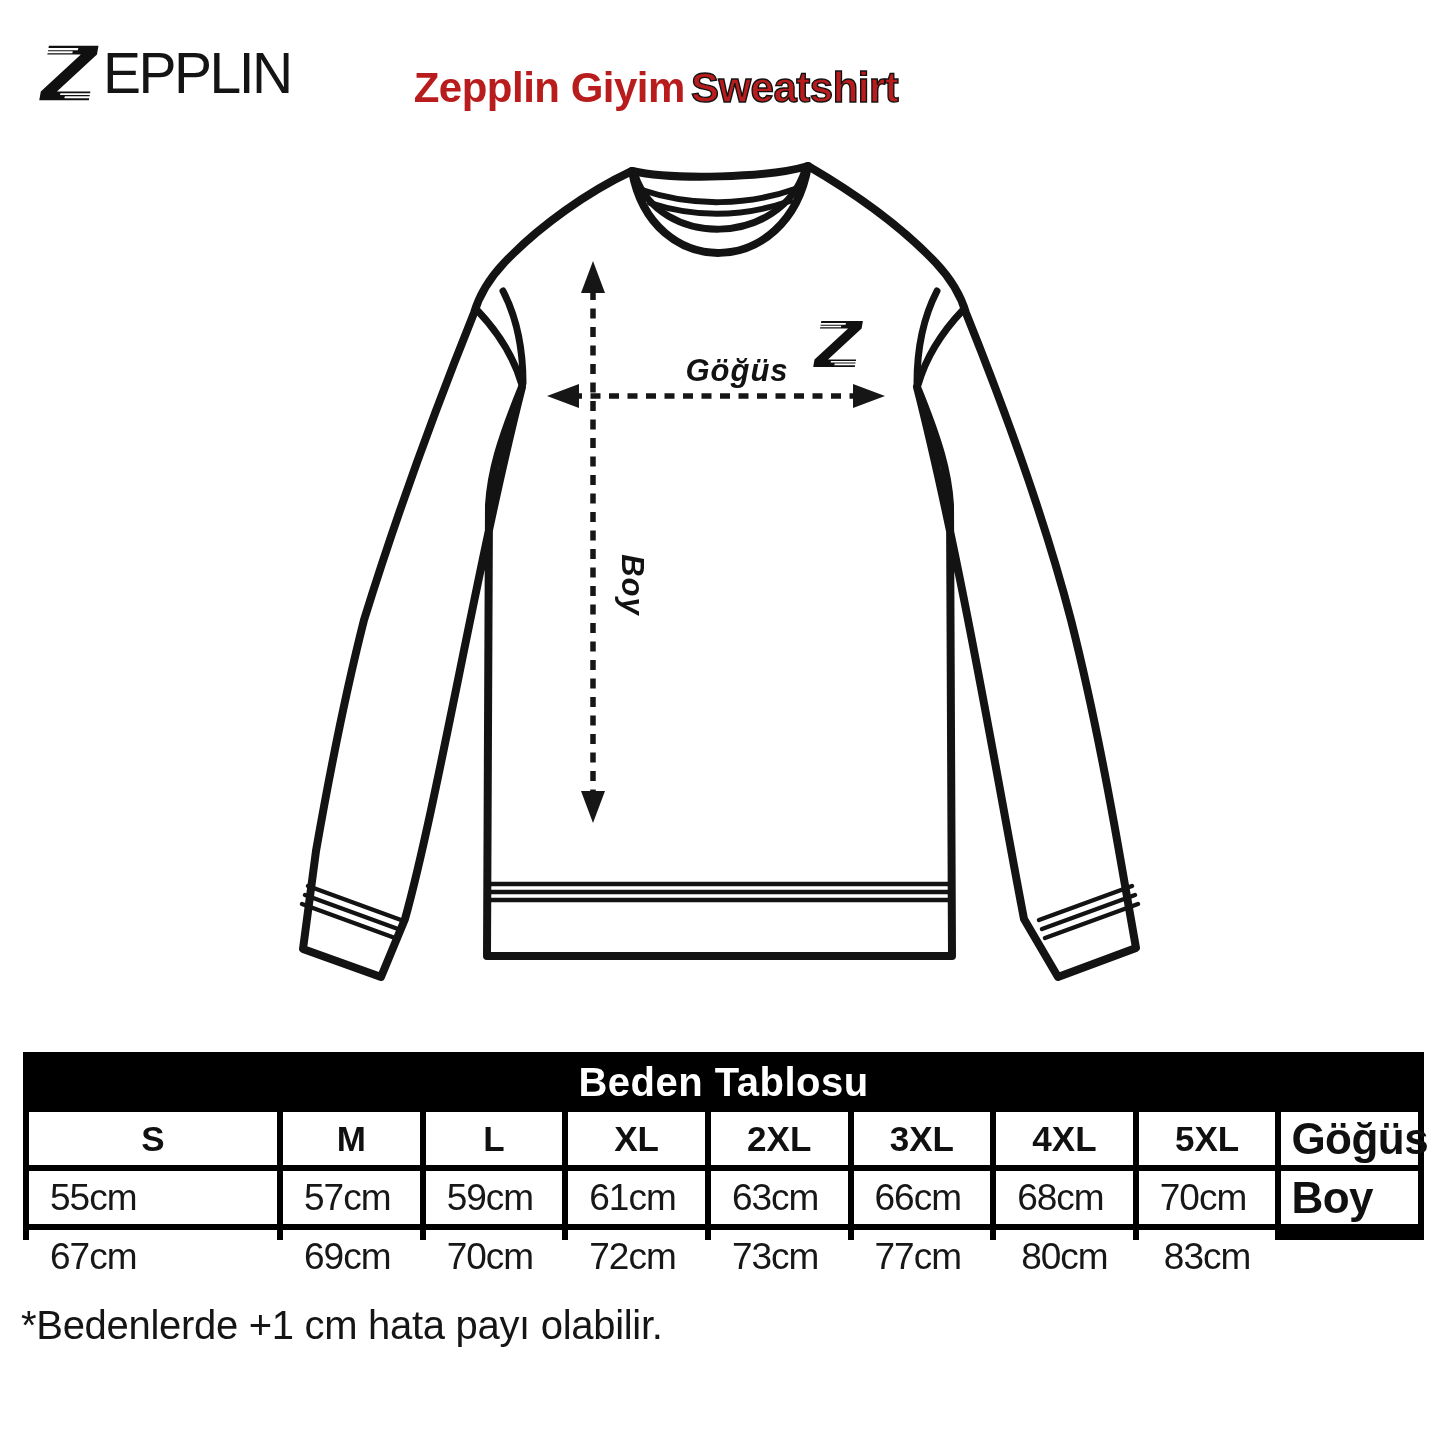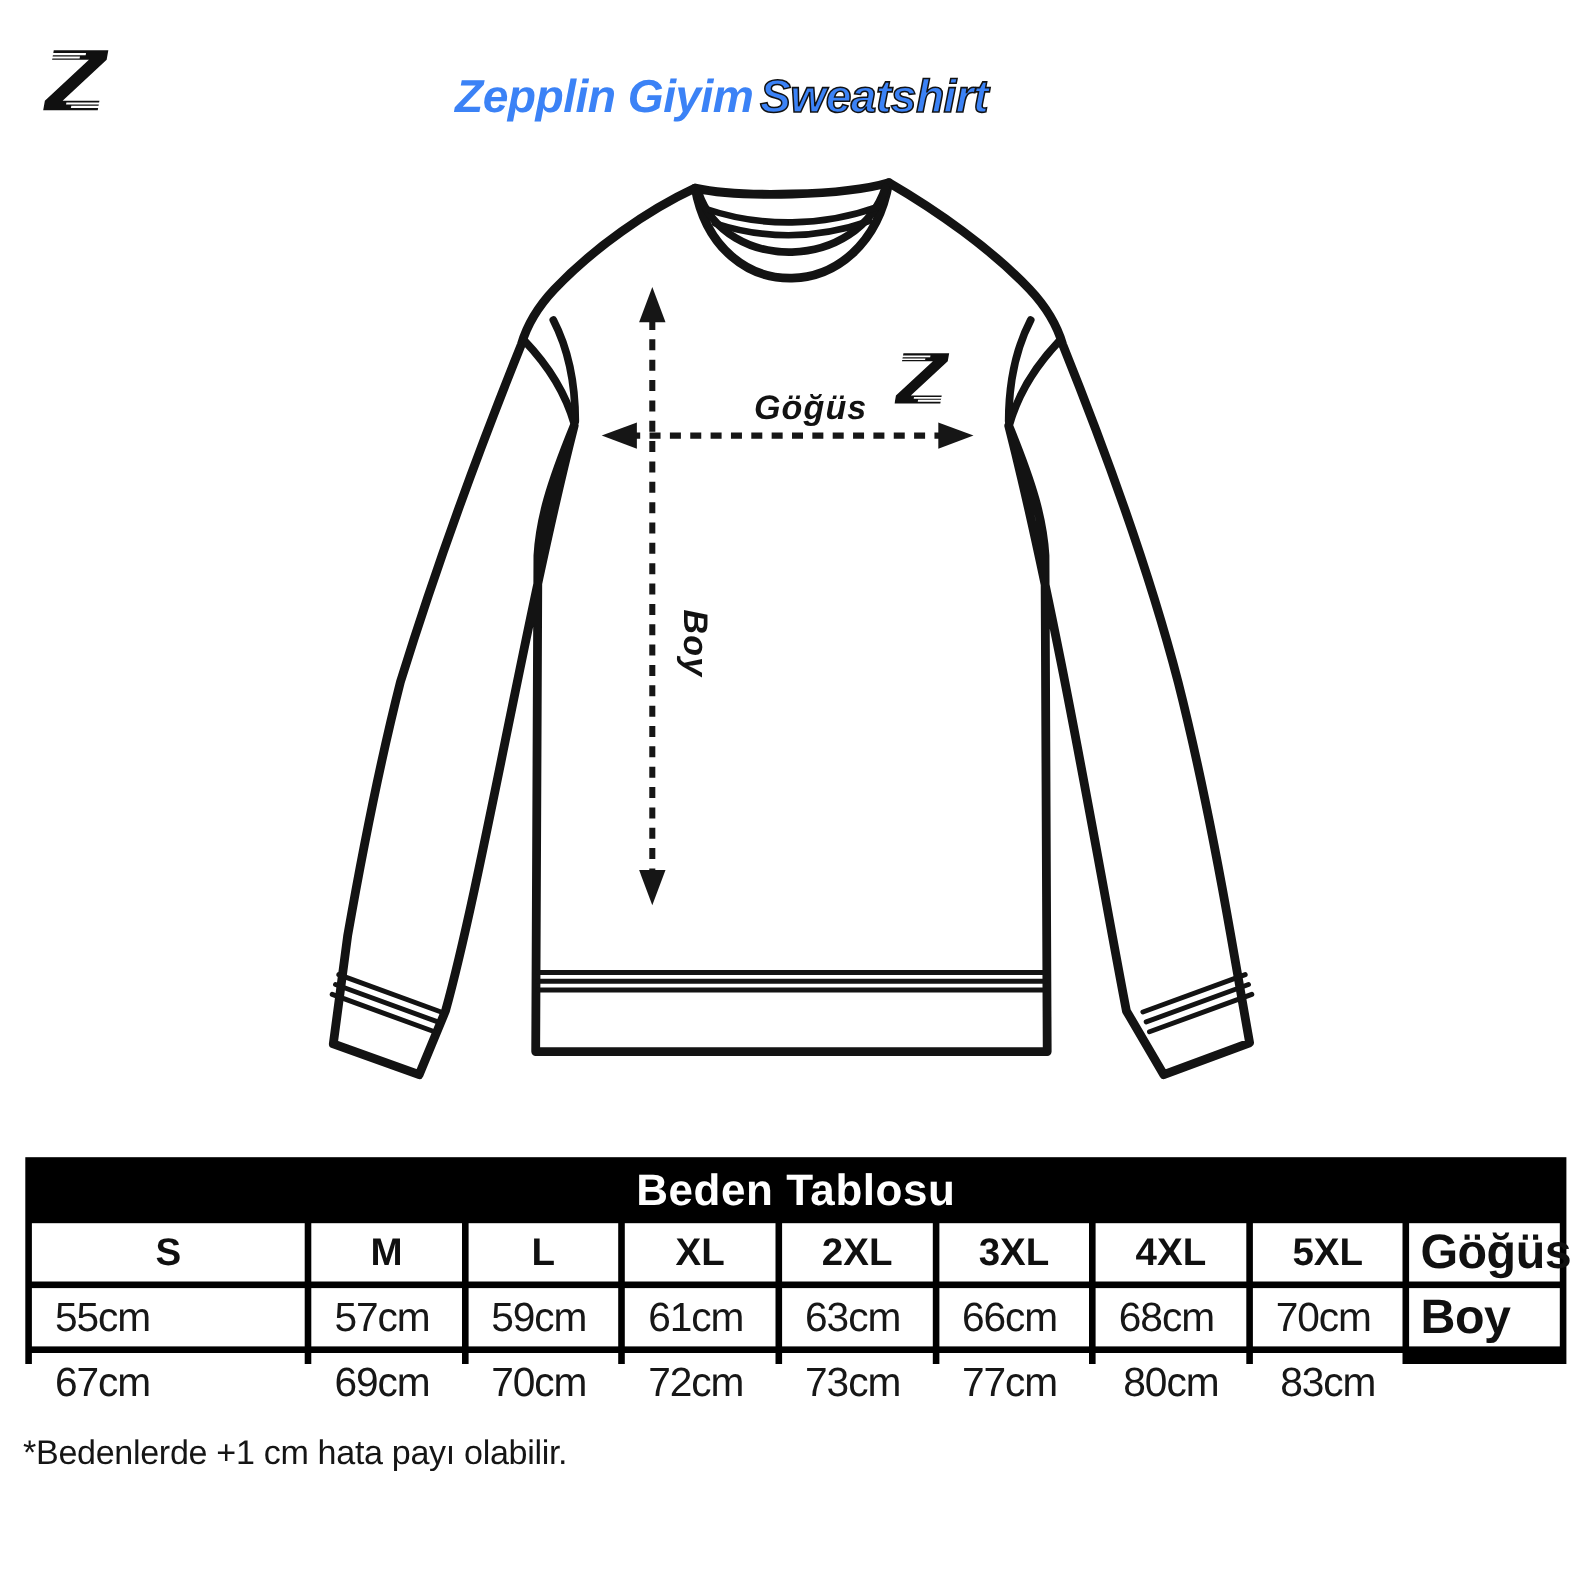--- a/index.html
+++ b/index.html
@@ -6,21 +6,21 @@
   .page{
     position:relative;width:1445px;height:1445px;background:#fff;overflow:hidden;
     font-family:"Liberation Sans",sans-serif;color:#101010;
   }
   
   .brand{position:absolute;left:38px;top:42px;display:flex;align-items:flex-end;gap:1px;}
   .brand-z{width:64px;height:62px;display:block;}
   .brand-name{font-size:57px;font-weight:400;letter-spacing:-2.5px;line-height:1;color:#141414;margin-bottom:2px;}
   .main-title{
     position:absolute;left:0;top:64px;width:1312px;text-align:center;
-    font-style:italic;font-size:42px;letter-spacing:-0.5px;color:#3b82f6;white-space:nowrap;
+    font-size:42px;letter-spacing:-0.5px;color:#b91c1c;white-space:nowrap;
   }
   .main-title .t-prefix{font-weight:700;}
   .main-title .t-emph{font-weight:700;-webkit-text-stroke:1.4px #121212;margin-left:6px;}
   
   .drawing{position:absolute;left:0;top:0;width:1445px;height:1445px;}
   
   .size-table{
     position:absolute;left:23px;top:1052px;width:1401px;height:188px;background:#000;
     display:grid;grid-template-columns:248px repeat(8,1fr);grid-template-rows:48px 53px 53px 53px;
     gap:6px;padding:6px;box-sizing:border-box;
@@ -29,31 +29,32 @@
     grid-column:1/-1;background:#000;color:#fff;display:flex;align-items:center;justify-content:center;
     font-weight:700;font-size:40px;letter-spacing:0.5px;
   }
   .cell{background:#fff;display:flex;align-items:center;min-width:0;}
   .cell.head{justify-content:center;font-weight:700;font-size:35px;}
   .cell.corner{justify-content:center;font-weight:700;font-size:42px;}
   .cell.rowlabel{font-weight:700;font-size:44px;padding-left:10px;letter-spacing:-0.5px;}
   .cell.val{font-size:37px;font-weight:400;padding-left:21px;letter-spacing:-1px;color:#171717;}
   .cell.val.c{justify-content:center;padding-left:0;}
   
-  .footnote{position:absolute;left:21px;top:1303px;font-size:31px;font-weight:400;color:#151515;letter-spacing:-0.3px;}
+  .footnote{position:absolute;left:21px;top:1303px;font-size:40px;font-weight:400;color:#151515;letter-spacing:-0.3px;}
 </style>
 </head>
 <body>
 
 <div class="page">
 
   <div class="brand">
     <svg class="brand-z" viewBox="0 0 100 100" aria-hidden="true">
       <use href="#zsym"></use>
     </svg>
+    <span class="brand-name">EPPLIN</span>
   </div>
 
   <div class="main-title">
     <span class="t-prefix">Zepplin Giyim</span><span class="t-emph">Sweatshirt</span>
   </div>
 
   <svg class="drawing" viewBox="0 0 1445 1445">
     <defs>
       <symbol id="zsym" viewBox="0 0 100 100">
         <g transform="translate(9,0) skewX(-10)">

